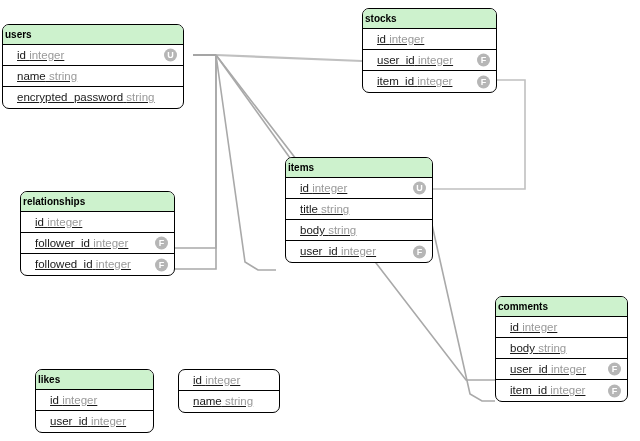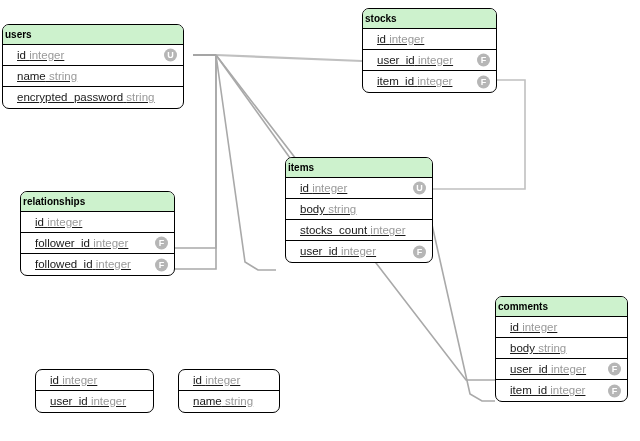--- a/index.html
+++ b/index.html
@@ -115,38 +115,39 @@
       </div>
       <div class="table" style="left: 362px; top: 8px; width: 135px;">
         <div class="thead">stocks</div>
         <div class="row"><span>id</span> <span class="col-type">integer</span></div>
         <div class="row"><span>user_id</span> <span class="col-type">integer</span><span class="badge">F</span></div>
         <div class="row last"><span>item_id</span> <span class="col-type">integer</span><span class="badge">F</span></div>
       </div>
       <div class="table" style="left: 267px; top: 157px; width: 148px; margin-left: 18px;">
         <div class="thead">items</div>
         <div class="row"><span>id</span> <span class="col-type">integer</span><span class="badge">U</span></div>
+        <div class="row"><span>title</span> <span class="col-type">string</span></div>
         <div class="row"><span>body</span> <span class="col-type">string</span></div>
-        <div class="row"><span>stocks_count</span> <span class="col-type">integer</span></div>
         <div class="row last"><span>user_id</span> <span class="col-type">integer</span><span class="badge">F</span></div>
       </div>
       <div class="table" style="left: 20px; top: 191px; width: 155px;">
         <div class="thead">relationships</div>
         <div class="row"><span>id</span> <span class="col-type">integer</span></div>
         <div class="row"><span>follower_id</span> <span class="col-type">integer</span><span class="badge">F</span></div>
         <div class="row last"><span>followed_id</span> <span class="col-type">integer</span><span class="badge">F</span></div>
       </div>
       <div class="table" style="left: 495px; top: 296px; width: 133px;">
         <div class="thead">comments</div>
         <div class="row"><span>id</span> <span class="col-type">integer</span></div>
         <div class="row"><span>body</span> <span class="col-type">string</span></div>
         <div class="row"><span>user_id</span> <span class="col-type">integer</span><span class="badge">F</span></div>
         <div class="row last"><span>item_id</span> <span class="col-type">integer</span><span class="badge">F</span></div>
       </div>
       <div class="table" style="left: 35px; top: 369px; width: 119px;">
+        <div class="thead">likes</div>
         <div class="row"><span>id</span> <span class="col-type">integer</span></div>
         <div class="row last"><span>user_id</span> <span class="col-type">integer</span></div>
       </div>
       <div class="table" style="left: 178px; top: 369px; width: 102px;">
         <div class="row"><span>id</span> <span class="col-type">integer</span></div>
         <div class="row last"><span>name</span> <span class="col-type">string</span></div>
       </div>
     </div>
 </div>
 

